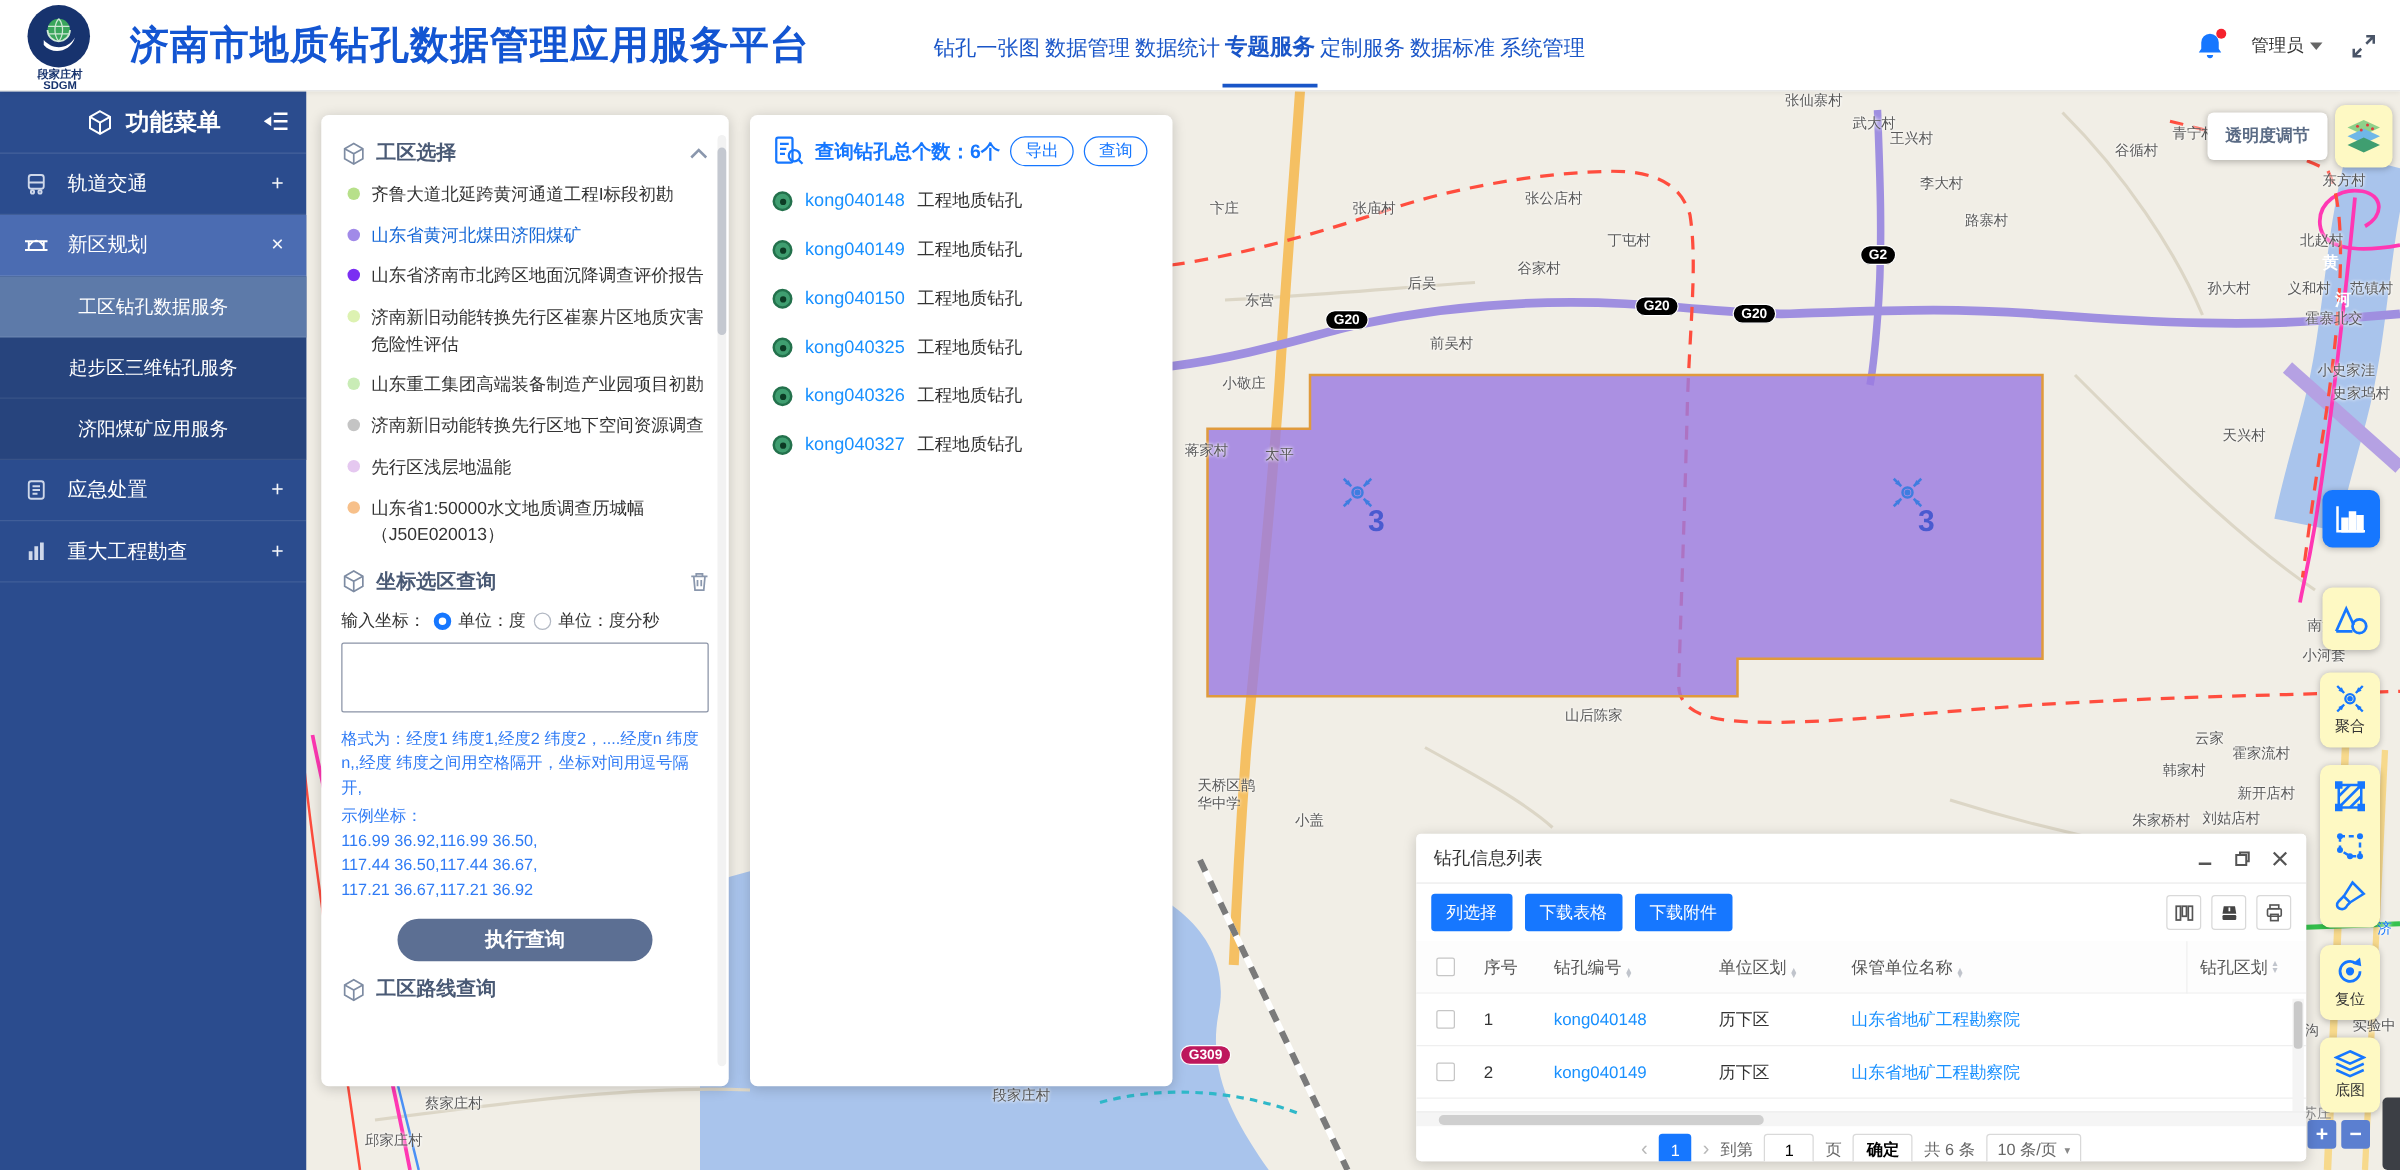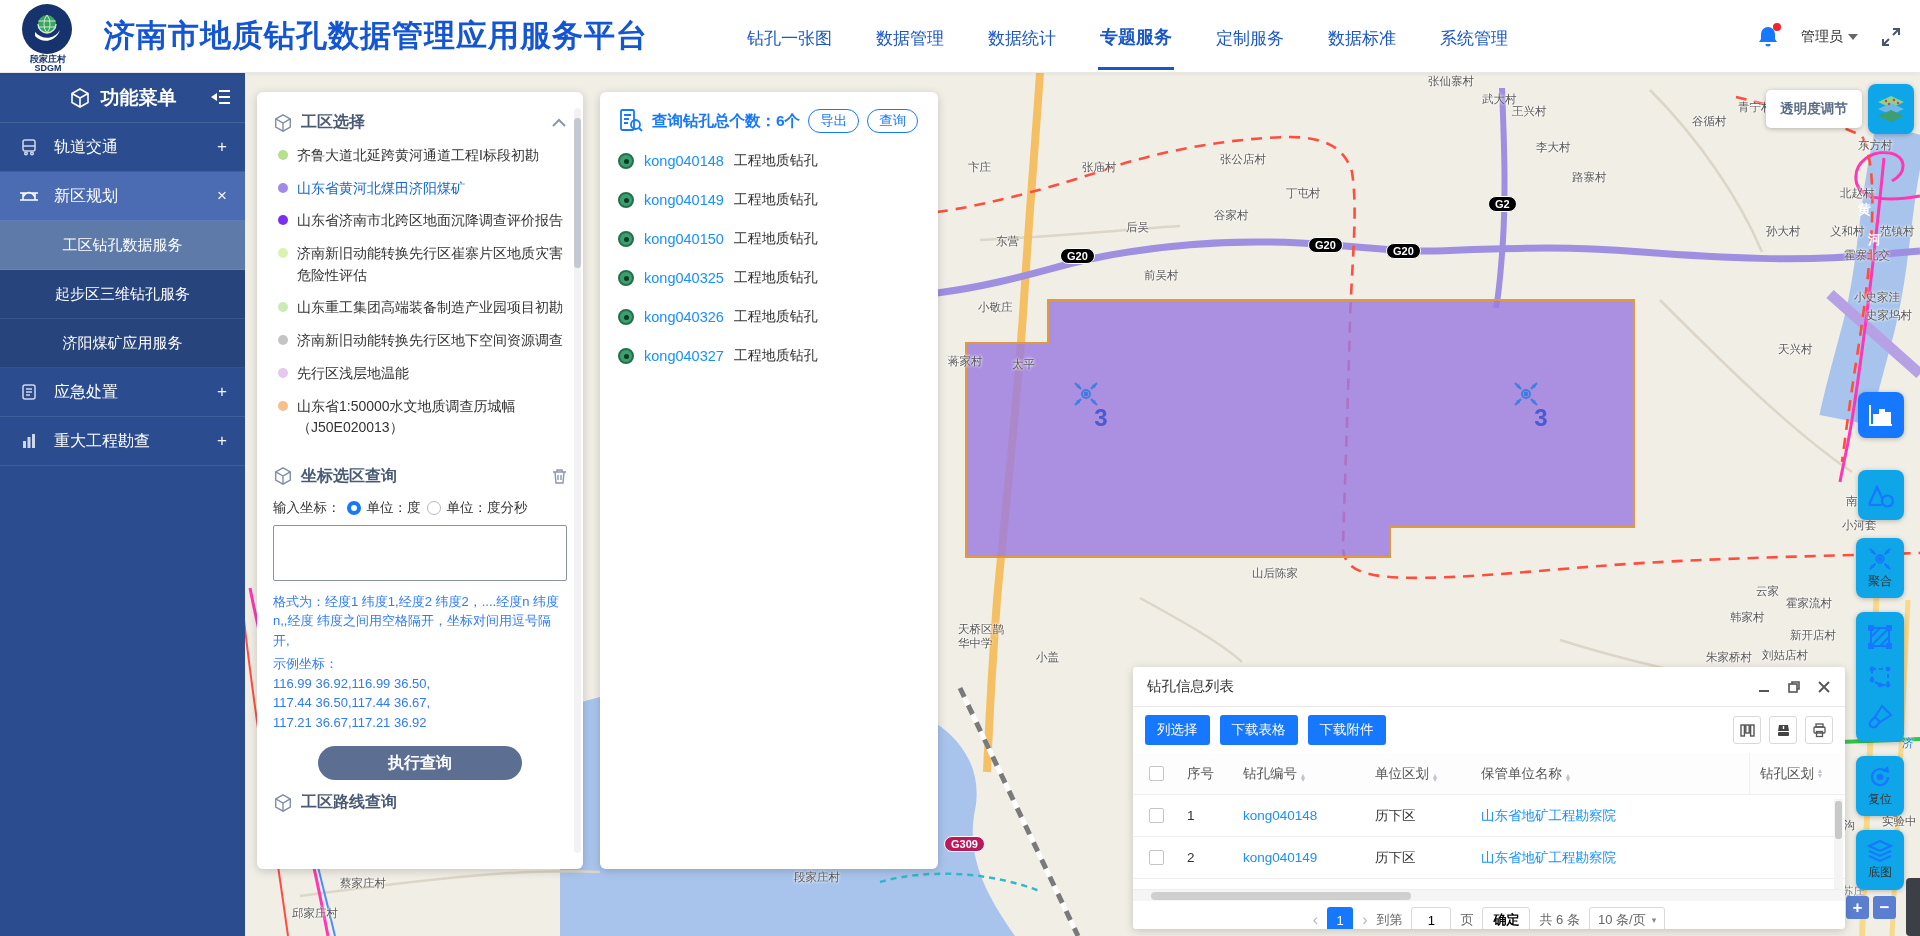--- a/index.html
+++ b/index.html
@@ -4,21 +4,21 @@
 <style>
   *{box-sizing:border-box;margin:0;padding:0}
   html,body{width:1920px;height:936px;overflow:hidden}
   body{font-family:"Liberation Sans","DejaVu Sans",sans-serif;position:relative;background:#f1eee6;font-size:14px;color:#333}
   .abs{position:absolute}
   
   .hdr{position:absolute;top:0;left:0;width:1920px;height:73px;background:#fff;border-bottom:1px solid #e8e8e8;z-index:40;box-shadow:0 1px 4px rgba(0,0,0,.06)}
   .logo-circle{position:absolute;left:22px;top:4px;width:50px;height:50px;border-radius:50%;background:#17336e;display:flex;align-items:center;justify-content:center}
   .logo-sub{position:absolute;left:16px;top:55px;width:64px;text-align:center;font-size:9px;color:#17336e;font-weight:700;line-height:1.05}
   .app-title{position:absolute;left:104px;top:15px;font-size:31px;font-weight:800;color:#1355d2;letter-spacing:1px;white-space:nowrap}
-  .nav{position:absolute;left:745px;top:0;height:73px;display:flex;align-items:center;gap:40px}
+  .nav{position:absolute;left:745px;top:0;height:73px;display:flex;align-items:center;}
   .nav-item{font-size:17px;color:#1a56c8;cursor:pointer;white-space:nowrap;padding:22px 2px 18px}
   .nav-item.active{font-weight:800;font-size:18px;border-bottom:3px solid #1a56c8}
   .hdr-right{position:absolute;right:18px;top:0;height:73px;display:flex;align-items:center;gap:22px}
   .user{font-size:14px;color:#333;display:flex;align-items:center;gap:5px}
   .caret{width:0;height:0;border-left:5px solid transparent;border-right:5px solid transparent;border-top:6px solid #666}
   
   .sidebar{position:absolute;left:0;top:73px;width:245px;height:863px;background:#2b4c8e;z-index:35;color:#fff}
   .menu-head{height:50px;display:flex;align-items:center;justify-content:center;gap:10px;font-size:19px;font-weight:800;position:relative;border-bottom:1px solid rgba(255,255,255,.12)}
   .menu-collapse{position:absolute;right:14px;top:15px}
   .side-item{height:49px;display:flex;align-items:center;padding:0 18px;font-size:16px;border-bottom:1px solid rgba(255,255,255,.10);cursor:pointer}
@@ -56,21 +56,21 @@
   
   .map-label{position:absolute;font-size:11.5px;color:#5a5a5a;text-shadow:0 0 3px #fff,0 0 3px #fff;white-space:pre-line;z-index:4;line-height:1.25}
   .map-label.gray{color:#8a8a8a}
   .map-label.blue{color:#1677ff}
   .map-label.white{color:#fff;text-shadow:none;font-weight:700;font-size:13px}
   .gbadge{position:absolute;background:#000000;color:#fff;font-size:11px;font-weight:700;padding:1px 6px;border-radius:8px;border:1px solid #fff;z-index:4}
   .gbadge.gray{background:#be185d}
   .cluster{position:absolute;z-index:5;text-align:center;width:44px}
   .cluster .num{font-size:24px;font-weight:700;color:#4a5ad0;line-height:.8;margin-left:14px}
   
-  .tool{position:absolute;background:#0ea5e9;border-radius:8px;box-shadow:0 1px 5px rgba(0,0,0,.25);z-index:18;display:flex;flex-direction:column;align-items:center;justify-content:center;cursor:pointer}
+  .tool{position:absolute;background:#fef9c3;border-radius:8px;box-shadow:0 1px 5px rgba(0,0,0,.25);z-index:18;display:flex;flex-direction:column;align-items:center;justify-content:center;cursor:pointer}
   .tool .tlabel{font-size:12px;color:#333;margin-top:1px}
   .tool.blue{background:#1677ff}
   .transp-btn{position:absolute;left:1766px;top:90px;width:96px;height:38px;background:#fff;border-radius:5px;box-shadow:0 1px 5px rgba(0,0,0,.25);z-index:18;display:flex;align-items:center;justify-content:center;font-size:13.5px;font-weight:700;color:#5a6b85;cursor:pointer}
   .zoombtn{position:absolute;width:23px;height:23px;background:#5b7fd0;color:#fff;font-size:17px;font-weight:700;display:flex;align-items:center;justify-content:center;border-radius:3px;z-index:18;cursor:pointer}
   .dark-tab{position:absolute;left:1906px;top:878px;width:14px;height:58px;background:#3c3f45;border-radius:4px 0 0 4px;z-index:18}
   
   .tpanel{left:1133px;top:667px;width:712px;height:262px;z-index:25;border-radius:4px;overflow:hidden}
   .t-titlebar{height:40px;display:flex;align-items:center;padding:0 14px;border-bottom:1px solid #e8e8e8;background:#fff}
   .t-title{font-size:14.5px;color:#333}
   .t-winbtns{margin-left:auto;display:flex;align-items:center;gap:16px;color:#555}
@@ -379,21 +379,21 @@
 
   <div class="witem"><span class="dot" style="background: rgb(183, 224, 138);"></span><span>齐鲁大道北延跨黄河通道工程I标段初勘</span></div>
   <div class="witem sel"><span class="dot" style="background: rgb(161, 138, 232);"></span><span>山东省黄河北煤田济阳煤矿</span></div>
   <div class="witem"><span class="dot" style="background: rgb(123, 47, 242);"></span><span>山东省济南市北跨区地面沉降调查评价报告</span></div>
   <div class="witem"><span class="dot" style="background: rgb(221, 242, 178);"></span><span>济南新旧动能转换先行区崔寨片区地质灾害危险性评估</span></div>
   <div class="witem"><span class="dot" style="background: rgb(201, 236, 182);"></span><span>山东重工集团高端装备制造产业园项目初勘</span></div>
   <div class="witem"><span class="dot" style="background: rgb(196, 196, 196);"></span><span>济南新旧动能转换先行区地下空间资源调查</span></div>
   <div class="witem"><span class="dot" style="background: rgb(229, 200, 240);"></span><span>先行区浅层地温能</span></div>
   <div class="witem"><span class="dot" style="background: rgb(247, 192, 138);"></span><span>山东省1:50000水文地质调查历城幅（J50E020013）</span></div>
 
-  <div class="sec-title" style="margin-top:27px">
+  <div class="sec-title" style="margin-top:16px">
     <svg width="20" height="20" viewBox="0 0 22 22">
       <g stroke="#7e8ca3" stroke-width="1.5" fill="none">
           <polygon points="11,2 19,6.5 19,15.5 11,20 3,15.5 3,6.5"></polygon>
           <path d="M3,6.5 L11,11 L19,6.5 M11,11 V20"></path>
         </g>
     </svg>
     <span>坐标选区查询</span>
     <span class="spacer"></span>
     <svg width="15" height="16" viewBox="0 0 15 16">
         <g stroke="#8a97ad" stroke-width="1.4" fill="none">

